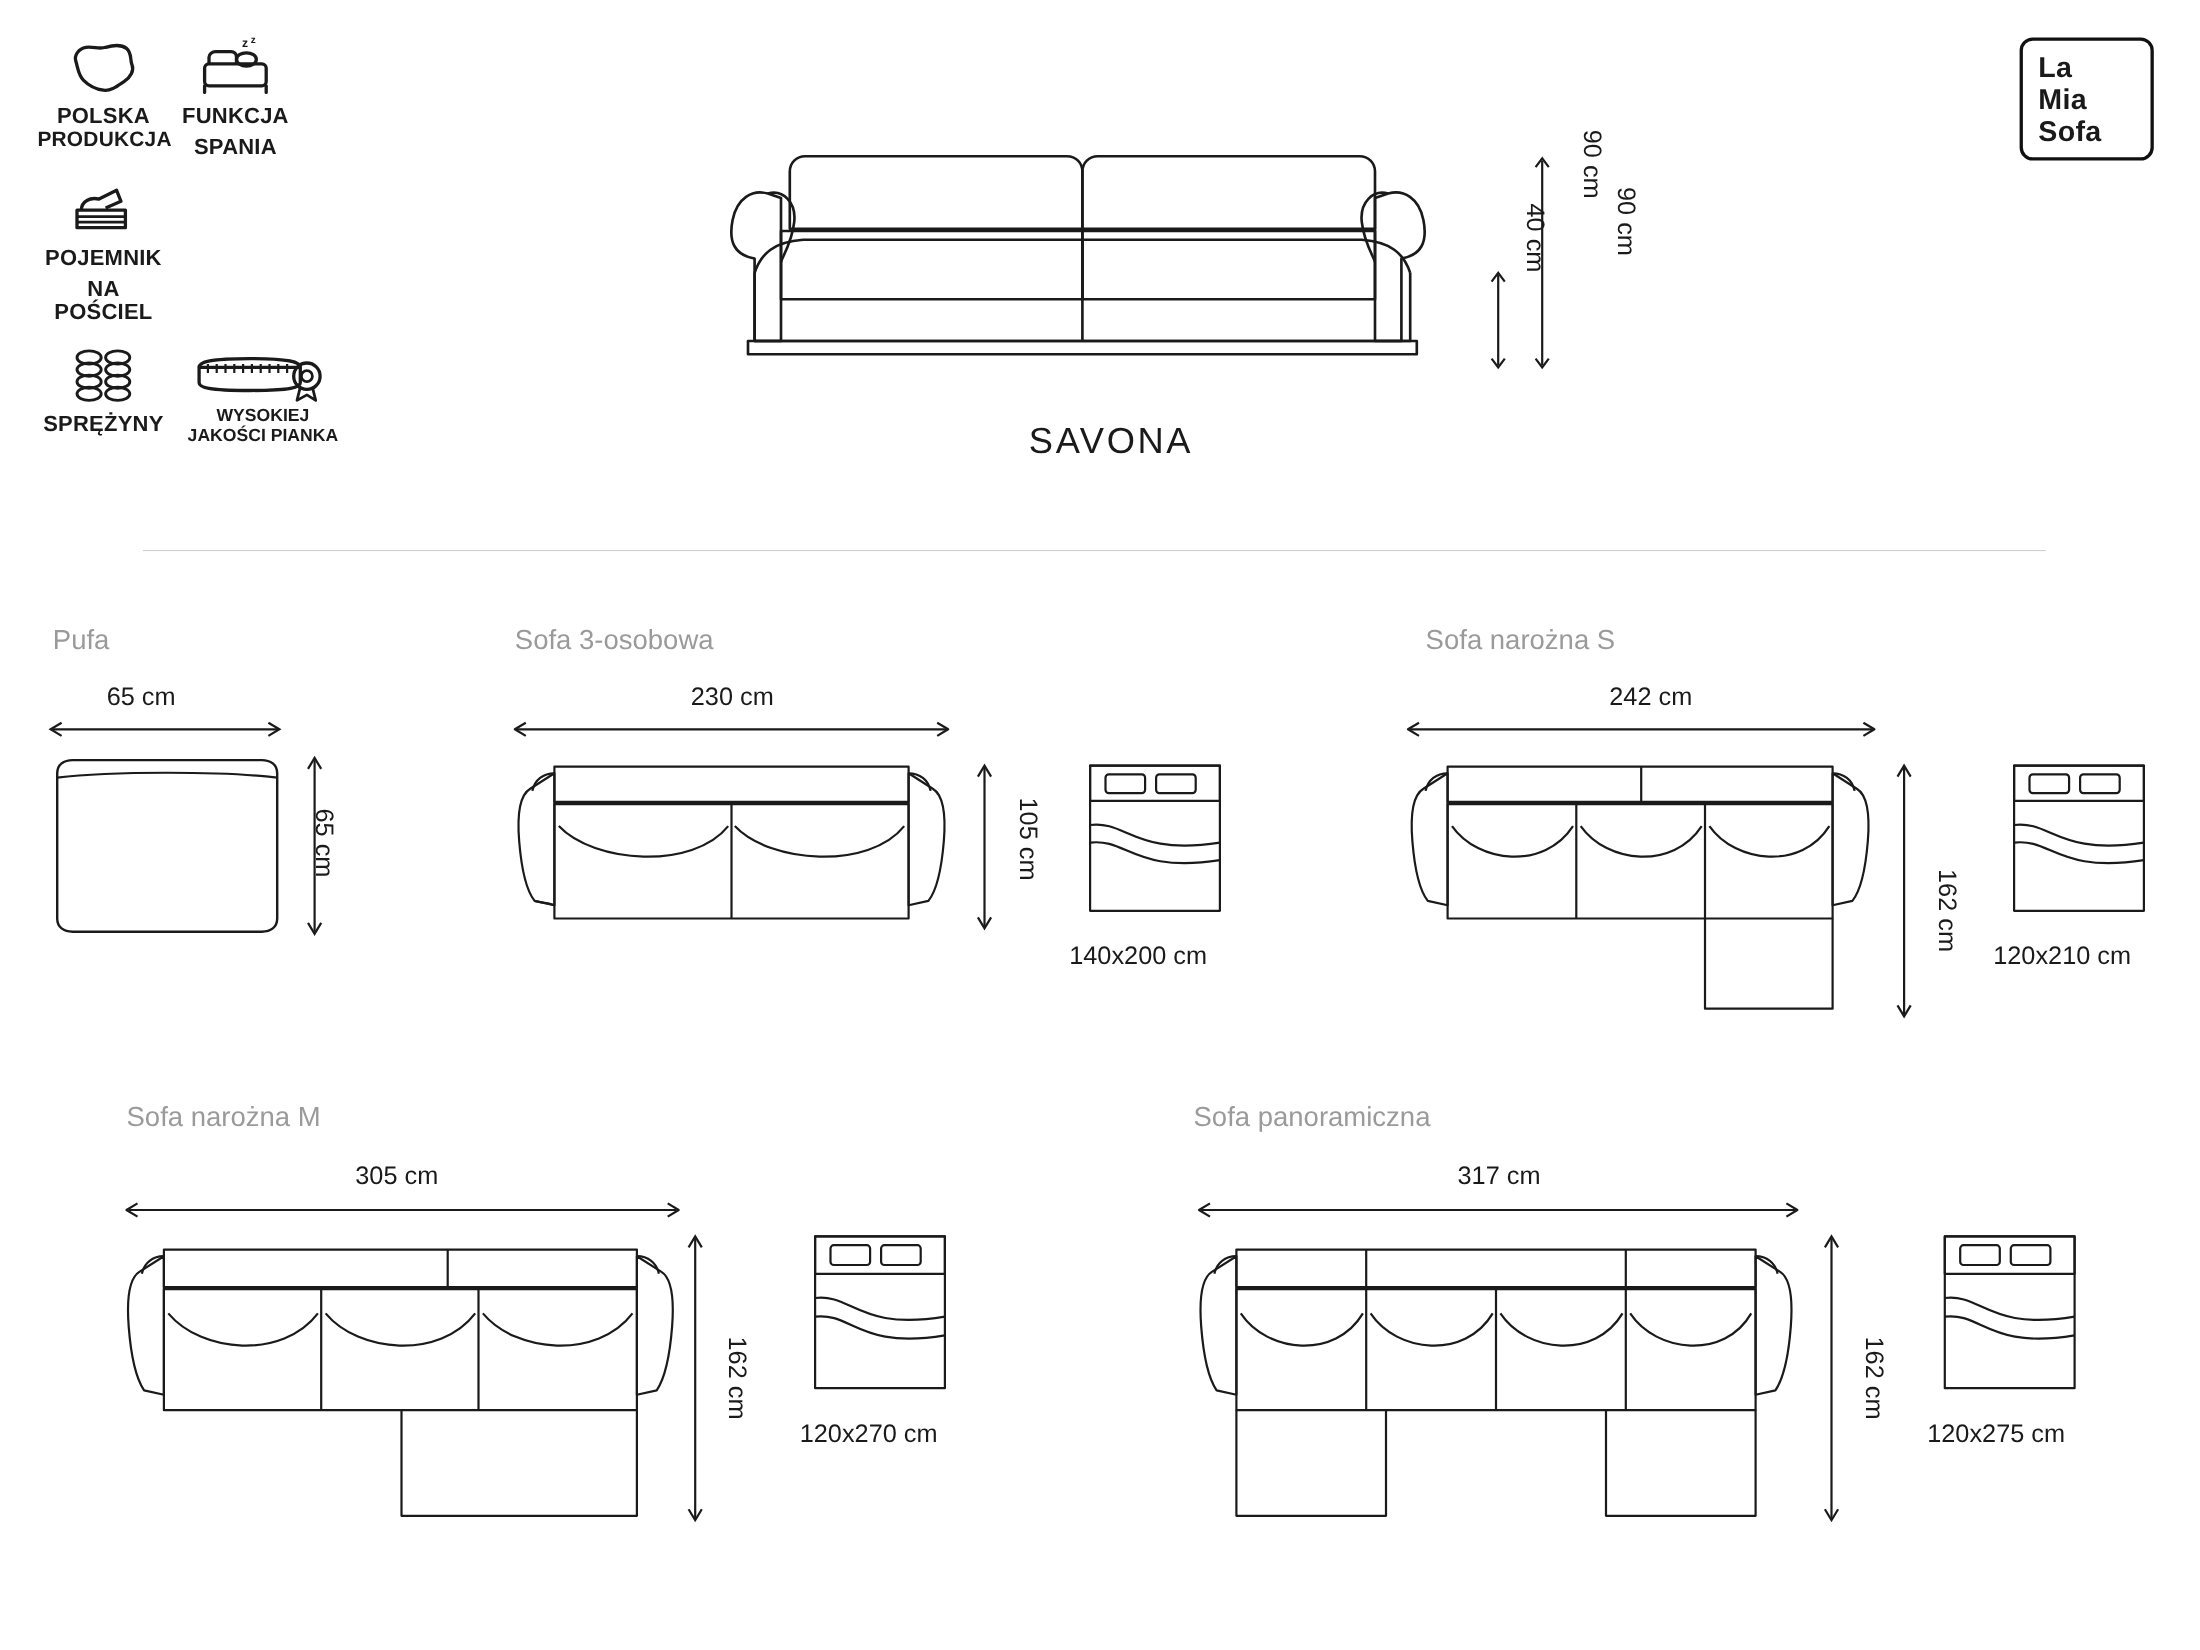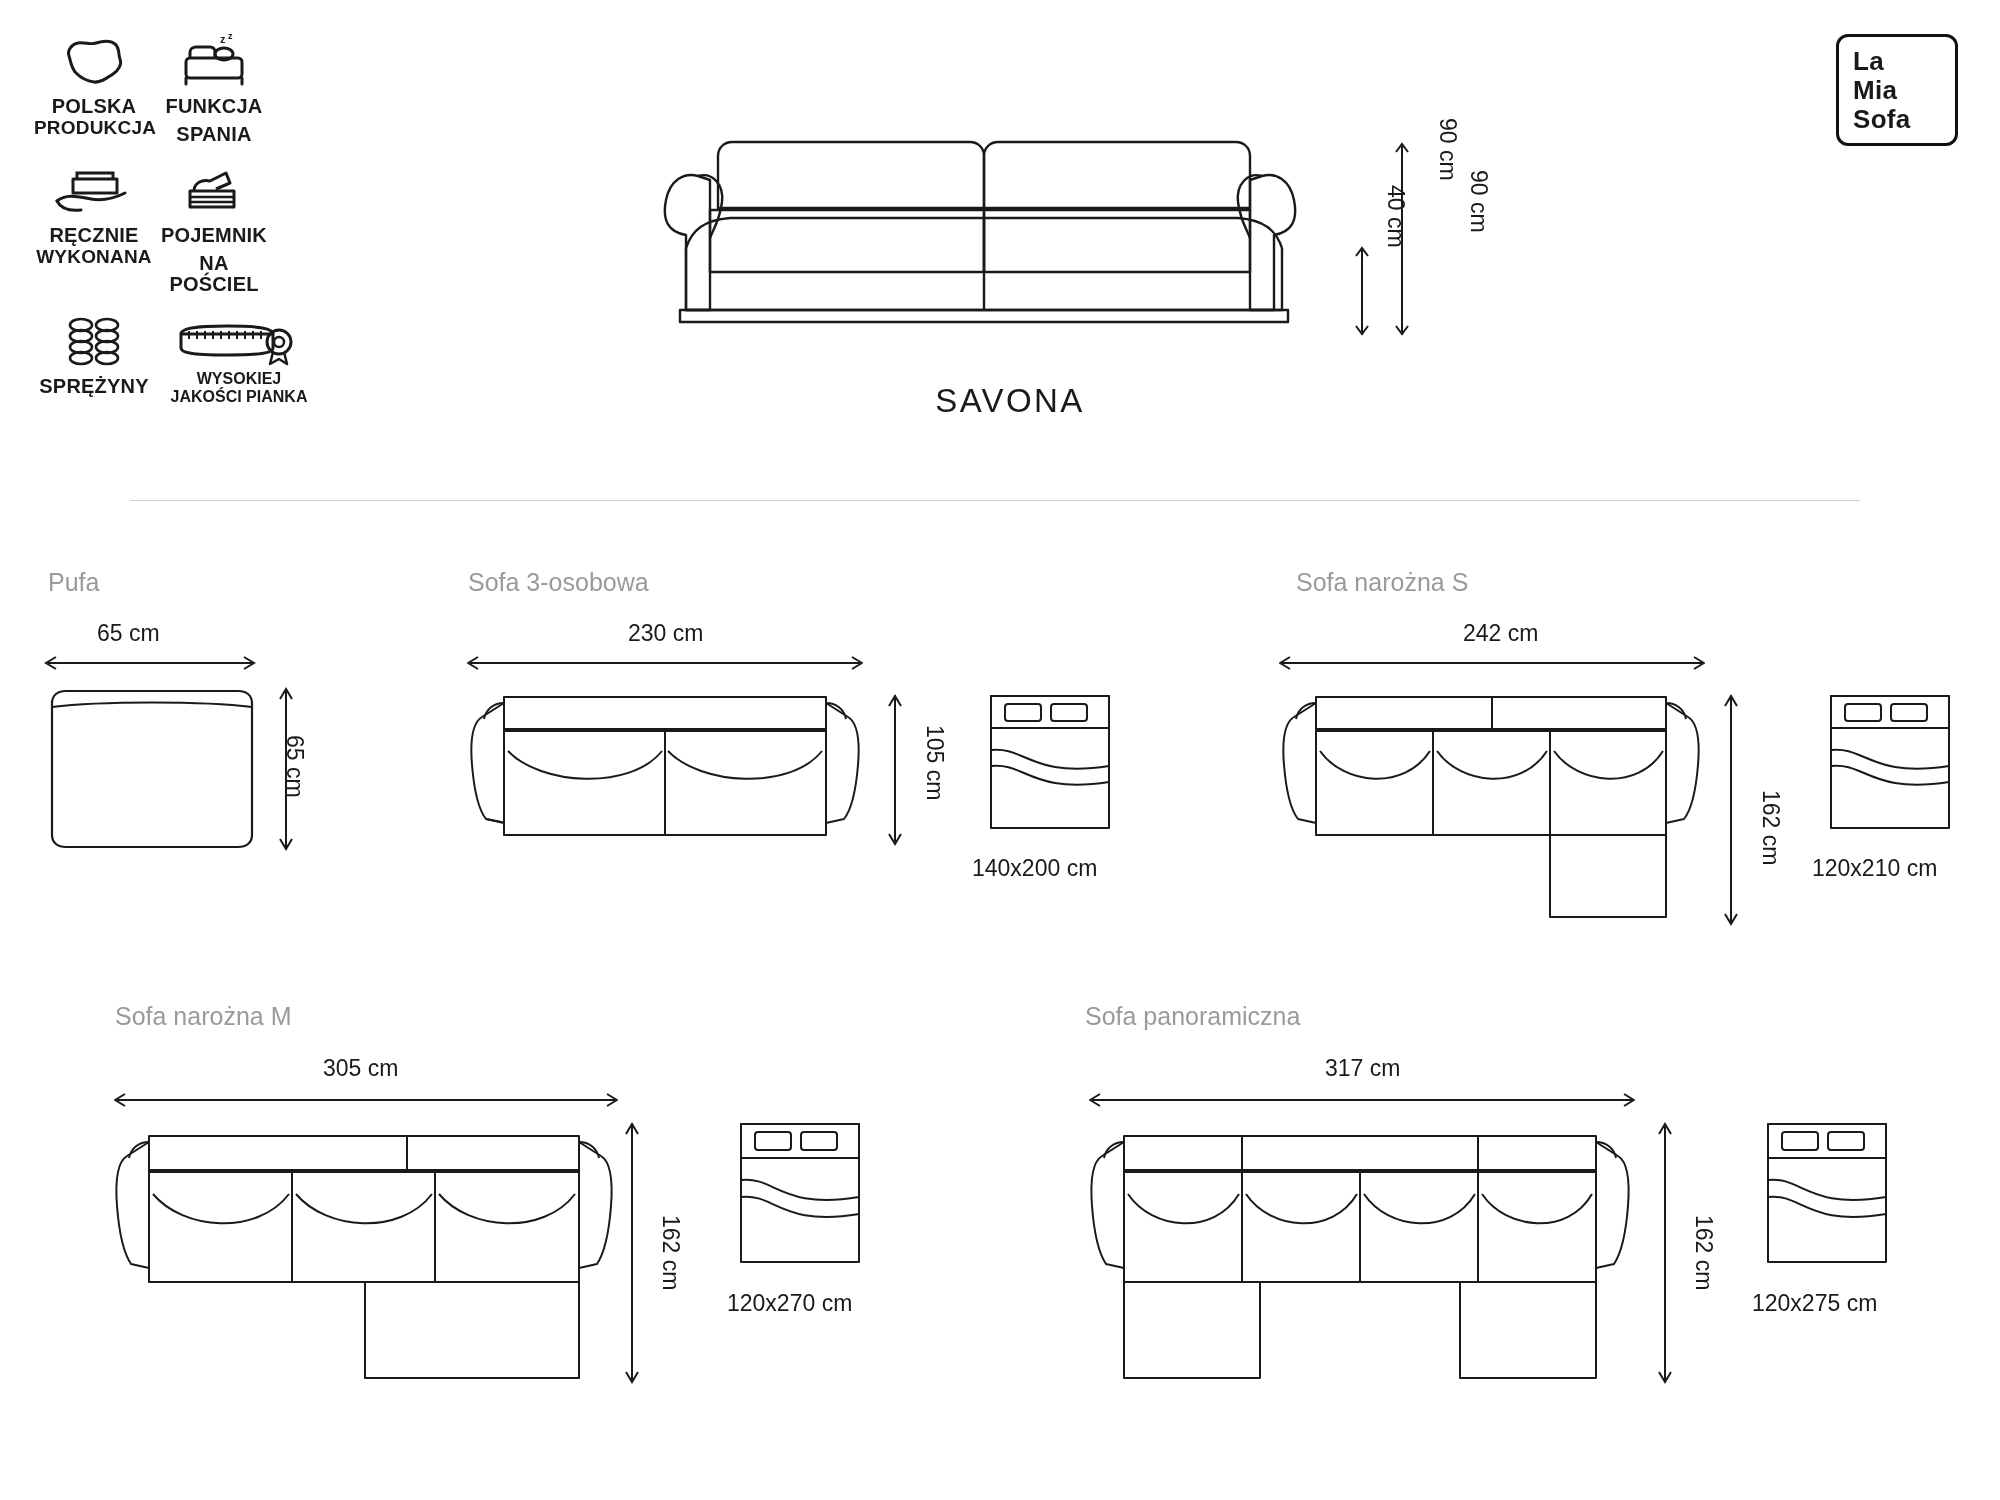--- a/index.html
+++ b/index.html
@@ -170,32 +170,20 @@
             <text x="44" y="11" font-family="Liberation Sans, sans-serif" font-size="11" font-weight="bold" fill="#1a1a1a">z</text>
             <text x="52" y="7" font-family="Liberation Sans, sans-serif" font-size="9" font-weight="bold" fill="#1a1a1a">z</text>
           </svg>
         </div>
         <div class="fl1">FUNKCJA</div>
         <div class="fl1">SPANIA</div>
       </div>
     </div>
 
     <div class="feature-row">
-      <div class="feature">
-        <div class="ficon">
-          <svg width="86" height="56" viewBox="0 0 86 56">
-            <path d="M22 16 L66 16 L66 30 L22 30 Z" fill="none" stroke="#1a1a1a" stroke-width="3" stroke-linejoin="round"></path>
-            <path d="M26 16 L26 10 L62 10 L62 16" fill="none" stroke="#1a1a1a" stroke-width="3"></path>
-            <path d="M6 38 C16 30 28 34 40 36 C52 38 62 36 74 30" fill="none" stroke="#1a1a1a" stroke-width="3" stroke-linecap="round"></path>
-            <path d="M6 38 C10 46 20 48 30 47" fill="none" stroke="#1a1a1a" stroke-width="3" stroke-linecap="round"></path>
-          </svg>
-        </div>
-        <div class="fl1">RĘCZNIE</div>
-        <div class="fl2">WYKONANA</div>
-      </div>
 
       <div class="feature">
         <div class="ficon">
           <svg width="72" height="58" viewBox="0 0 72 58">
             <path d="M12 46 L12 30 L56 30 L56 46 Z" fill="none" stroke="#1a1a1a" stroke-width="3" stroke-linejoin="round"></path>
             <path d="M12 36 L56 36 M12 41 L56 41" stroke="#1a1a1a" stroke-width="2.5"></path>
             <path d="M16 30 C16 22 24 18 32 20 L48 12 L52 22 L38 28" fill="none" stroke="#1a1a1a" stroke-width="3" stroke-linejoin="round"></path>
           </svg>
         </div>
         <div class="fl1">POJEMNIK</div>

